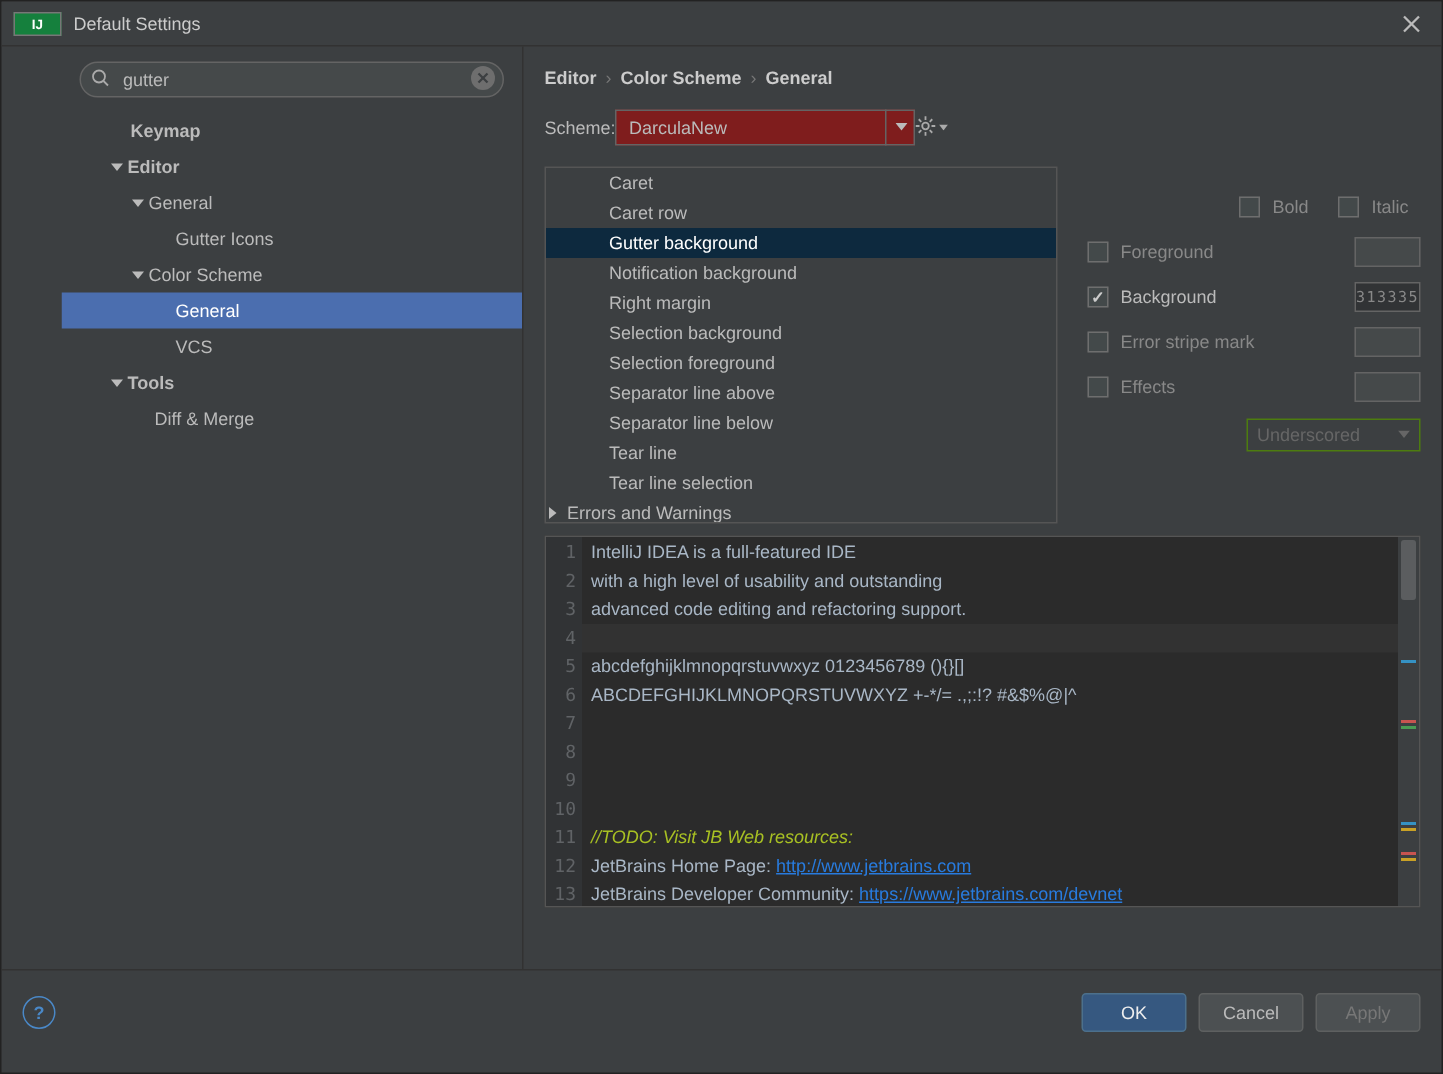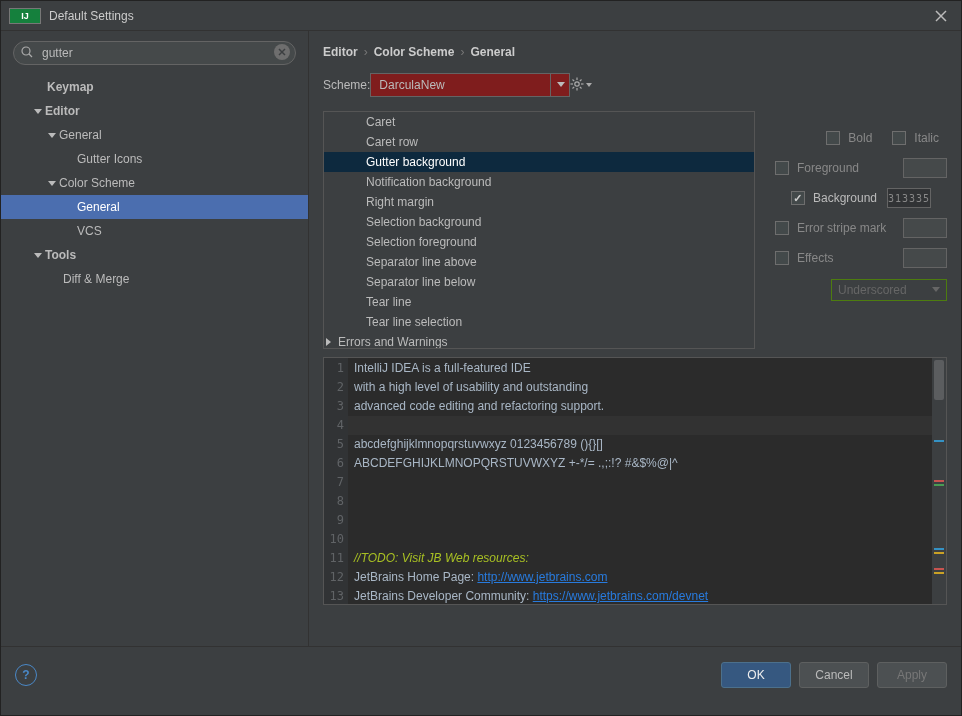--- a/index.html
+++ b/index.html
@@ -2,21 +2,21 @@
 <html><head>
 <meta charset="utf-8">
 <style>
 * { margin: 0; padding: 0; box-sizing: border-box; font-family: "Segoe UI", Arial, sans-serif; font-size: 12px; }
 body { background: #3c3f41; color: #bbbbbb; width: 962px; height: 716px; overflow: hidden; border: 1px solid #222; }
 .titlebar { height: 30px; background: #3c3f41; display: flex; align-items: center; padding: 0 8px; border-bottom: 1px solid #323232; }
 .titlebar .app-icon { width: 32px; height: 16px; background: #15803d; color: #fff; display: inline-flex; align-items: center; justify-content: center; font-size: 9px; font-weight: bold; margin-right: 8px; border: 1px solid #777; }
 .titlebar .title { flex: 1; color: #cccccc; }
 .titlebar .close { width: 24px; height: 24px; display: flex; align-items: center; justify-content: center; cursor: pointer; }
 .titlebar .close svg { stroke: #bbb; }
-.main { display: flex; height: 615px; }
+.main { display: flex; height: 615px; padding-left: 40px; }
 .sidebar { width: 308px; border-right: 1px solid #323232; display: flex; flex-direction: column; }
 .search-wrap { padding: 10px 12px; }
 .search { position: relative; }
 .search input { width: 100%; background: #45494a; border: 1px solid #646464; border-radius: 12px; height: 24px; padding: 0 28px; color: #bbb; outline: none; }
 .search .mag { position: absolute; left: 8px; top: 5px; color: #aaa; }
 .search .clear { position: absolute; right: 6px; top: 3px; width: 16px; height: 16px; background: #6e6e6e; border-radius: 50%; display: flex; align-items: center; justify-content: center; cursor: pointer; }
 .search .clear svg { stroke: #3c3f41; }
 .tree { flex: 1; overflow: auto; padding-bottom: 8px; }
 .tree-item { height: 24px; display: flex; align-items: center; cursor: pointer; color: #bbbbbb; font-weight: bold; }
 .tree-item.normal { font-weight: normal; }
@@ -29,21 +29,21 @@
 .breadcrumb b { font-weight: bold; color: #ccc; }
 .breadcrumb .sep { color: #777; }
 .scheme-row { padding: 6px 14px 14px; display: flex; align-items: center; gap: 0; }
 .scheme-row label { color: #bbb; }
 .select { position: relative; width: 200px; }
 .select input { width: 100%; background: #7f1d1d; border: 1px solid #646464; height: 24px; padding: 0 8px; color: #bbb; outline: none; }
 .select .dd { position: absolute; right: 0; top: 0; width: 20px; height: 24px; border-left: 1px solid #646464; display: flex; align-items: center; justify-content: center; cursor: pointer; }
 .gear { cursor: pointer; color: #aaa; display: flex; align-items: center; gap: 2px; }
 
 .panel-split { display: flex; flex: 0 0 auto; padding: 0 14px; gap: 20px; }
-.optlist-wrap { width: 432px; height: 238px; border: 1px solid #555; background: #3c3f41; overflow: hidden; display: flex; flex-direction: column; }
+.optlist-wrap { width: 342px; height: 238px; border: 1px solid #555; background: #3c3f41; overflow: hidden; display: flex; flex-direction: column; }
 .optlist { flex: 1; overflow: auto; }
 .opt-item { height: 20px; display: flex; align-items: center; padding-left: 42px; color: #bbb; cursor: pointer; }
 .opt-item.group { padding-left: 18px; }
 .opt-item.selected { background: #0d293e; color: #fff; }
 .opt-item .arrow { margin-right: 6px; margin-left: -18px; }
 
 .props { flex: 1; padding-top: 12px; }
 .props-row { display: flex; align-items: center; height: 30px; gap: 10px; }
 .props-row.right { justify-content: flex-end; padding-right: 8px; gap: 20px; }
 .cb { width: 14px; height: 14px; border: 1px solid #6e6e6e; background: #43494a; display: inline-flex; align-items: center; justify-content: center; cursor: pointer; }
@@ -250,21 +250,21 @@
               <span>Italic</span>
             </span>
         </div>
         <div class="props-row" style="justify-content:space-between">
           <span class="cb-lbl">
               <span class="cb"></span>
               <span>Foreground</span>
             </span>
           <span class="swatch"></span>
         </div>
-        <div class="props-row" style="justify-content:center">
+        <div class="props-row" style="justify-content:space-between">
           <span class="cb-lbl active">
               <span class="cb checked"></span>
               <span>Background</span>
             </span>
           <span class="swatch bg">313335</span>
         </div>
         <div class="props-row" style="justify-content:space-between">
           <span class="cb-lbl">
               <span class="cb"></span>
               <span>Error stripe mark</span>

